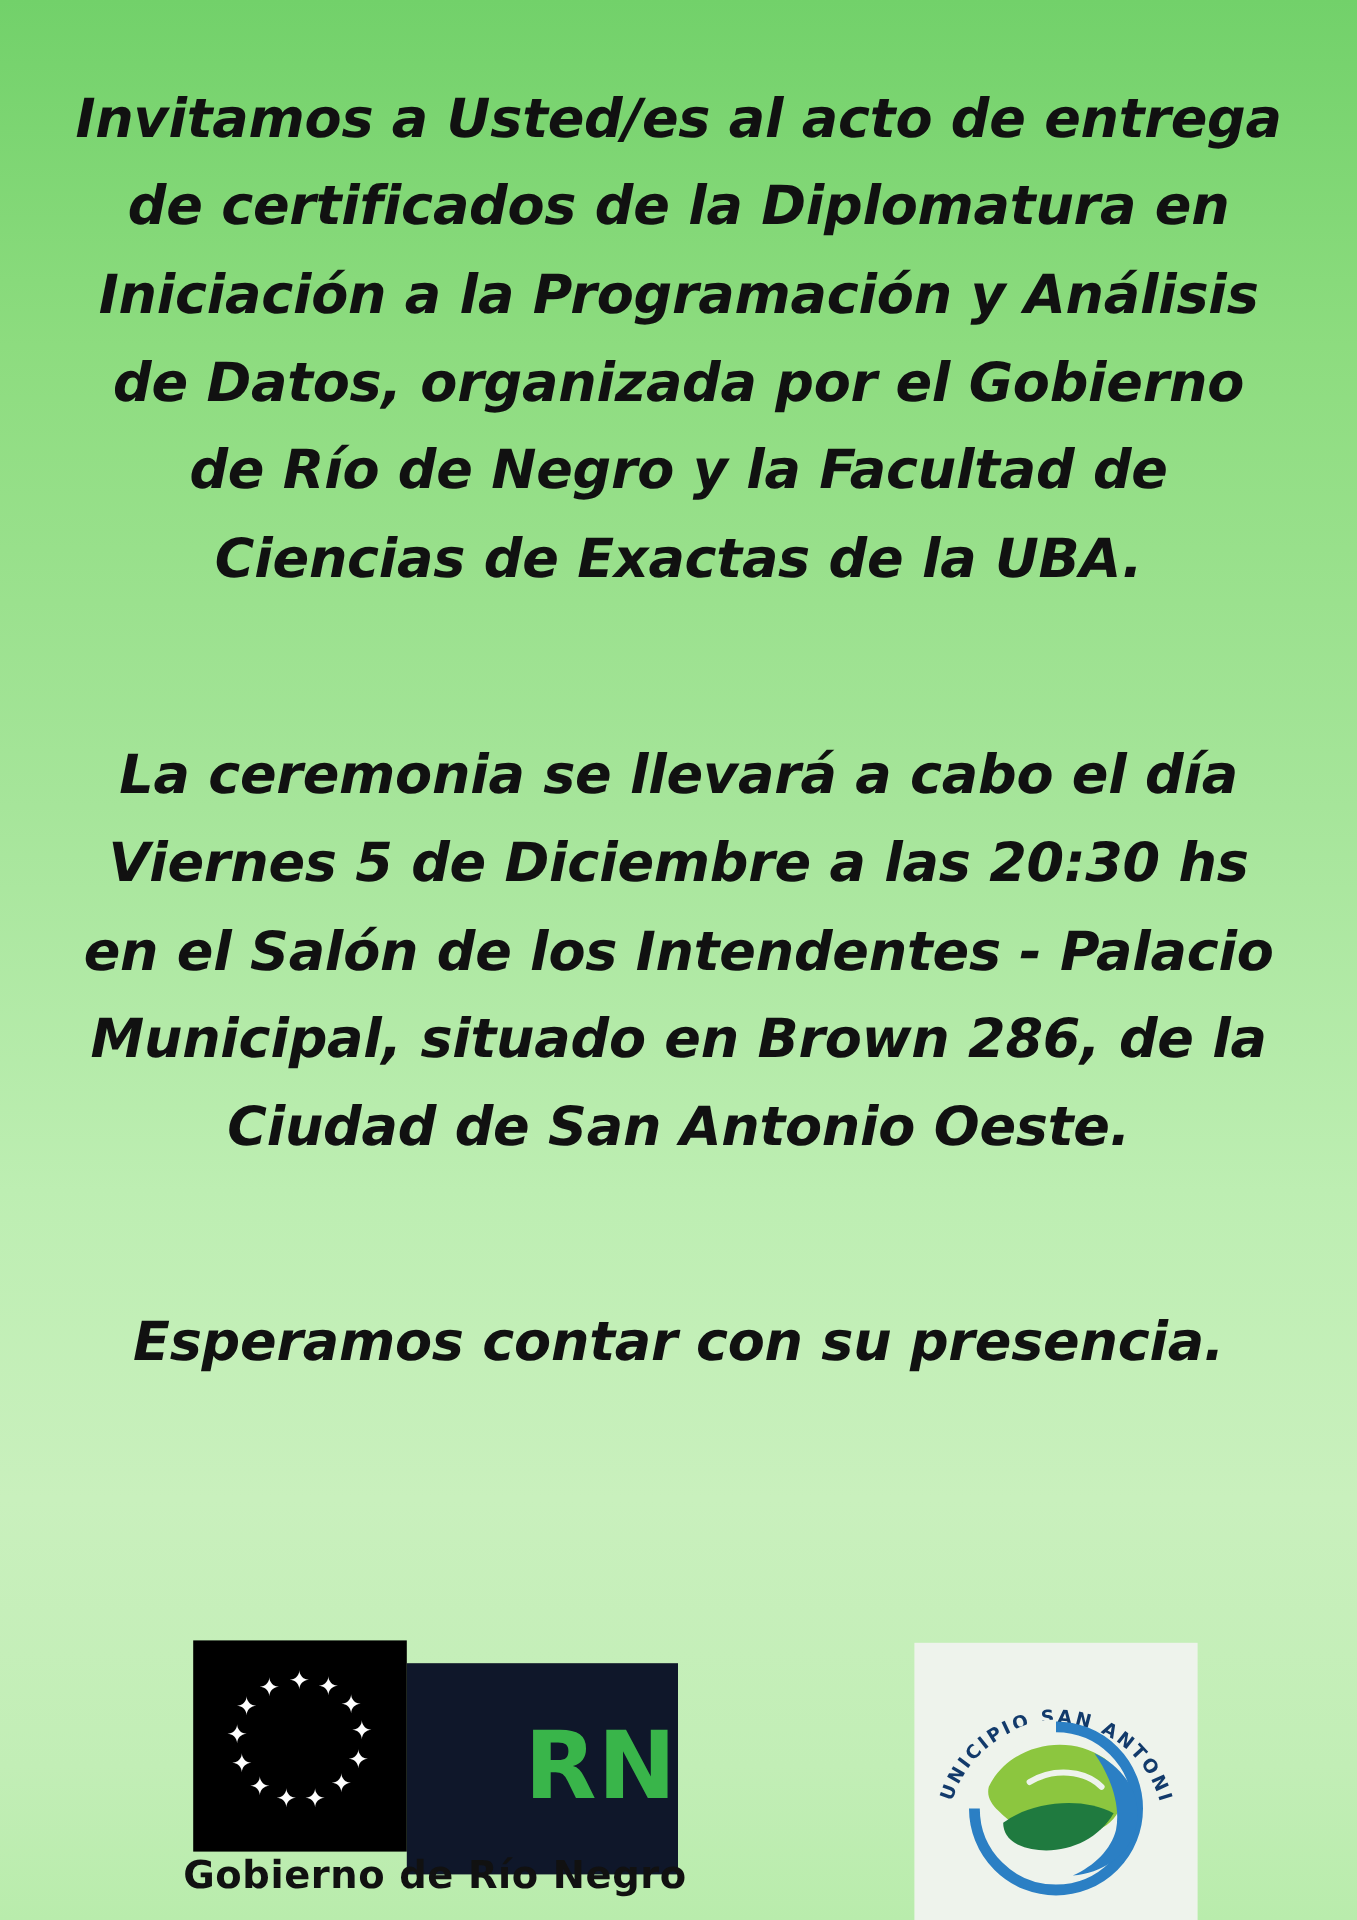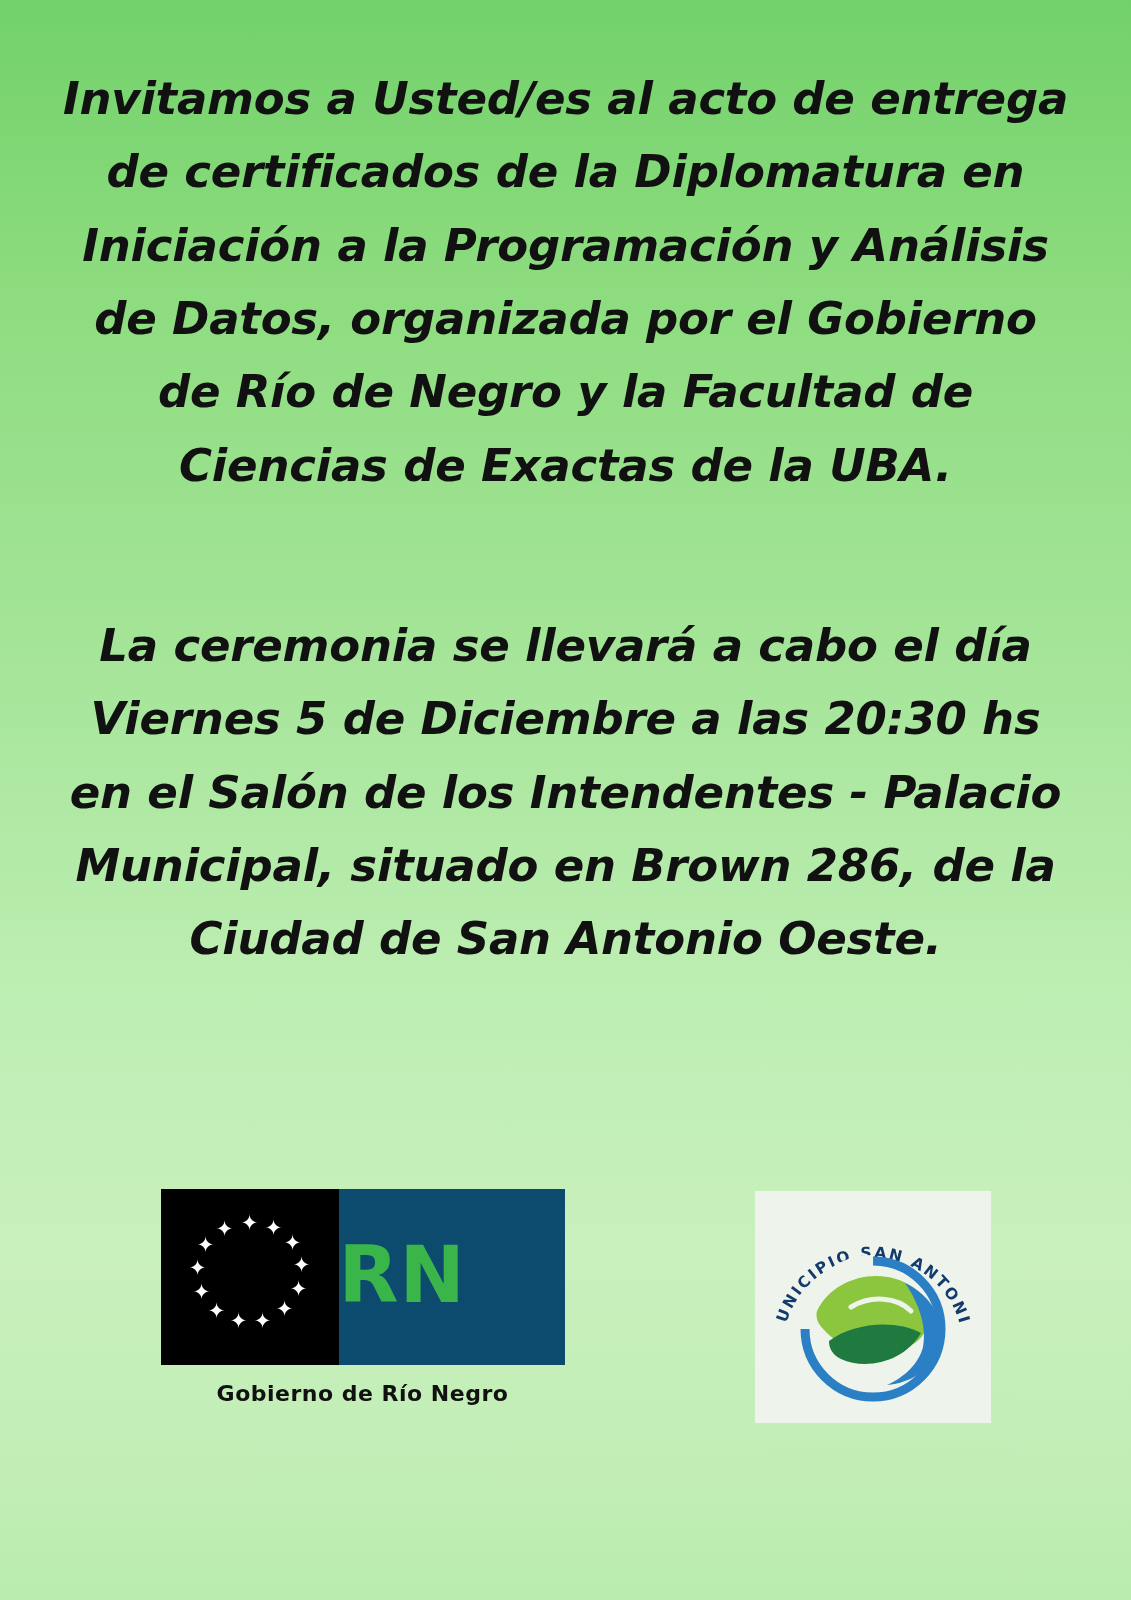--- a/index.html
+++ b/index.html
@@ -64,46 +64,46 @@
   }
   .rn-badge-left {
     width: 178px;
     height: 176px;
     background: #000000;
     position: relative;
   }
   .rn-badge-right {
     width: 226px;
     height: 176px;
-    background: #0c4a6e;
+    background: #0f172a;
     display: flex;
     align-items: center;
-    justify-content: flex-start;
+    justify-content: flex-end;
+    margin-top: 19px;
   }
   .rn-letters {
     font-family: "DejaVu Sans", sans-serif;
     font-weight: bold;
     font-size: 78px;
     color: #39b54a;
     letter-spacing: 1px;
     line-height: 1;
     padding-bottom: 4px;
   }
   .star {
     position: absolute;
     color: #ffffff;
     font-size: 21px;
     line-height: 1;
     transform: translate(-50%, -50%);
   }
   .rn-caption {
-    margin-top: 16px;
     font-family: "DejaVu Sans", sans-serif;
     font-weight: bold;
-    font-size: 22px;
+    font-size: 32px;
     color: #111111;
     letter-spacing: 0.5px;
     text-align: right;
   }
 
   
   .muni-wrap {
     width: 236px;
     height: 232px;
     background: #eef3ec;
@@ -114,20 +114,21 @@
 </style>
 </head>
 <body>
 
 <div class="invite-card">
 
   <p class="para para-1">Invitamos a Usted/es al acto de entrega de certificados de la Diplomatura en Iniciación a la Programación y Análisis de Datos, organizada por el Gobierno de Río de Negro y la Facultad de Ciencias de Exactas de la UBA.</p>
 
   <p class="para para-2">La ceremonia se llevará a cabo el día Viernes 5 de Diciembre a las 20:30 hs en el Salón de los Intendentes - Palacio Municipal, situado en Brown 286, de la Ciudad de San Antonio Oeste.</p>
 
+  <p class="para para-3">Esperamos contar con su presencia.</p>
 
   <div class="logos-row">
 
     <div class="rn-logo-wrap">
       <div class="rn-badge">
         <div class="rn-badge-left">
           <span class="star" style="left:89px;  top:34px;">✦</span>
           <span class="star" style="left:113px; top:39px;">✦</span>
           <span class="star" style="left:132px; top:54px;">✦</span>
           <span class="star" style="left:141px; top:76px;">✦</span>

